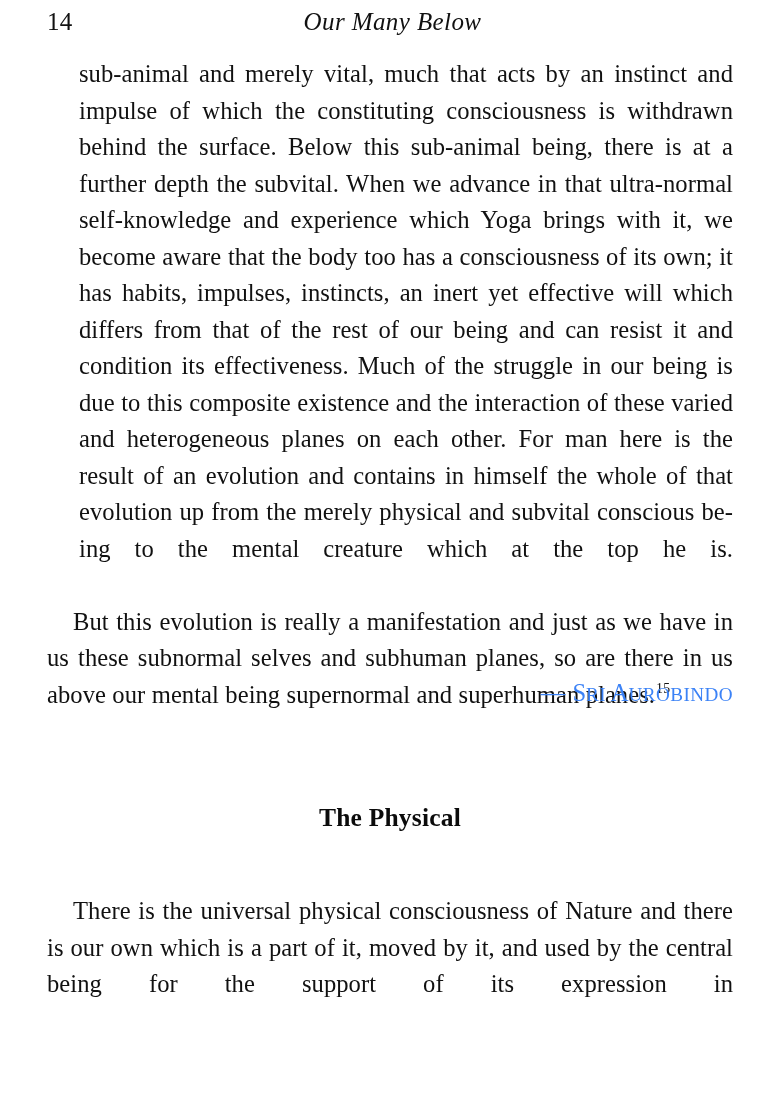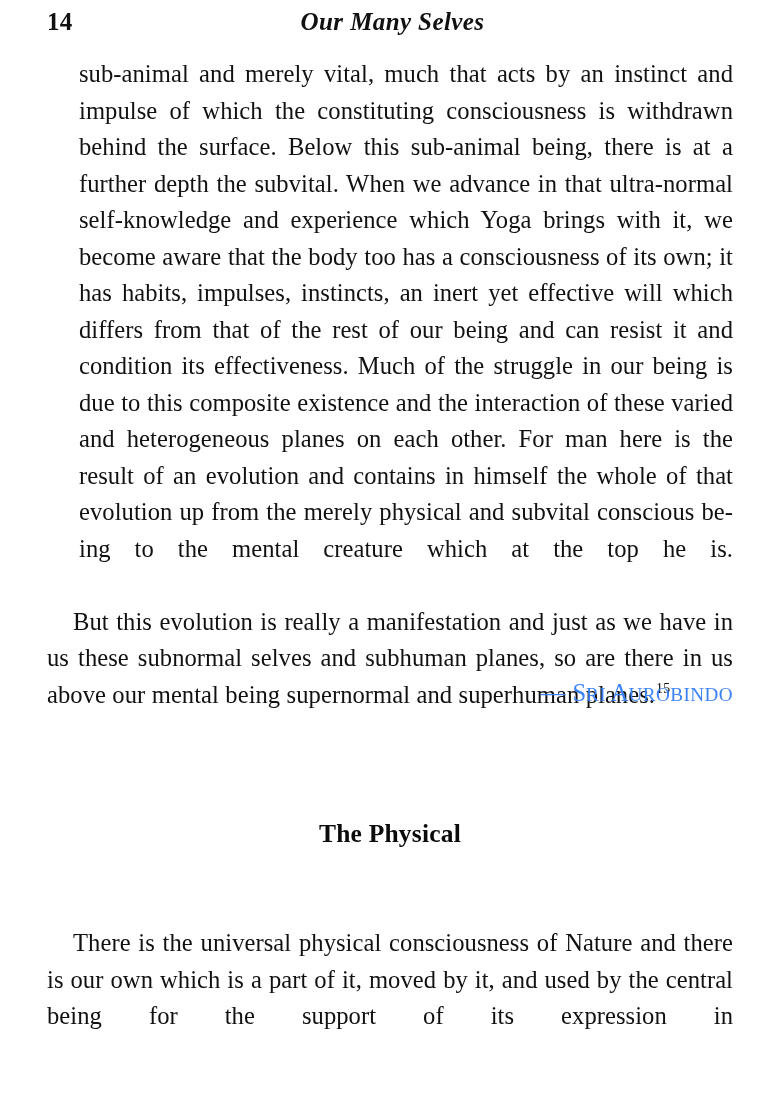--- a/index.html
+++ b/index.html
@@ -26,21 +26,20 @@
   }
 
   
   .running-head {
     position: absolute;
     top: 6px;
     left: 47px;
     right: 54px;
     height: 34px;
     display: block;
-    font-weight: bold;
   }
   .folio {
     position: absolute;
     left: 0;
     top: 0;
     font-size: 25px;
     line-height: 32px;
     font-family: "Liberation Serif", "DejaVu Serif", serif;
     color: #111;
     letter-spacing: 0.2px;
@@ -113,40 +112,40 @@
   .smallcaps .cap {
     font-size: 1em;
   }
   .smallcaps .sc {
     font-size: 0.78em;
     letter-spacing: 0.4px;
   }
 
   
   h2.section-heading {
-    margin: 16px;
+    margin: 0;
     text-align: center;
     font-weight: bold;
     font-size: 25.5px;
     line-height: 34px;
     letter-spacing: 0.2px;
     color: #0b0b0b;
   }
 
   .spacer-before-heading { height: 88px; }
   .spacer-after-heading  { height: 58px; }
 </style>
 </head>
 <body>
 
 <div class="page">
 
   <div class="running-head">
     <span class="folio">14</span>
-    <span class="book-title">Our Many Selves</span>
+    <span class="book-title">Our Many Below</span>
   </div>
 
   <div class="text-column">
 
     <p class="body first">sub-animal and merely vital, much that acts by an instinct and impulse of which the constituting consciousness is with­drawn behind the surface. Below this sub-animal being, there is at a further depth the subvital. When we advance in that ultra-normal self-knowledge and experience which Yoga brings with it, we become aware that the body too has a consciousness of its own; it has habits, impulses, instincts, an inert yet effective will which differs from that of the rest of our being and can resist it and condition its effectiveness. Much of the struggle in our being is due to this composite existence and the interaction of these varied and heteroge­neous planes on each other. For man here is the result of an evolution and contains in himself the whole of that evolu­tion up from the merely physical and subvital conscious be­ing to the mental creature which at the top he is.</p>
 
     <div class="quote-block">
       <p class="body indent no-stretch"><span>But this evolution is really a manifestation and just as we have in us these subnormal selves and subhuman planes, so are there in us above our mental being supernormal and su­perhuman planes.</span><sup class="footnote-marker">15</sup></p>
       <div class="attribution">
         <span class="dash">—</span>

